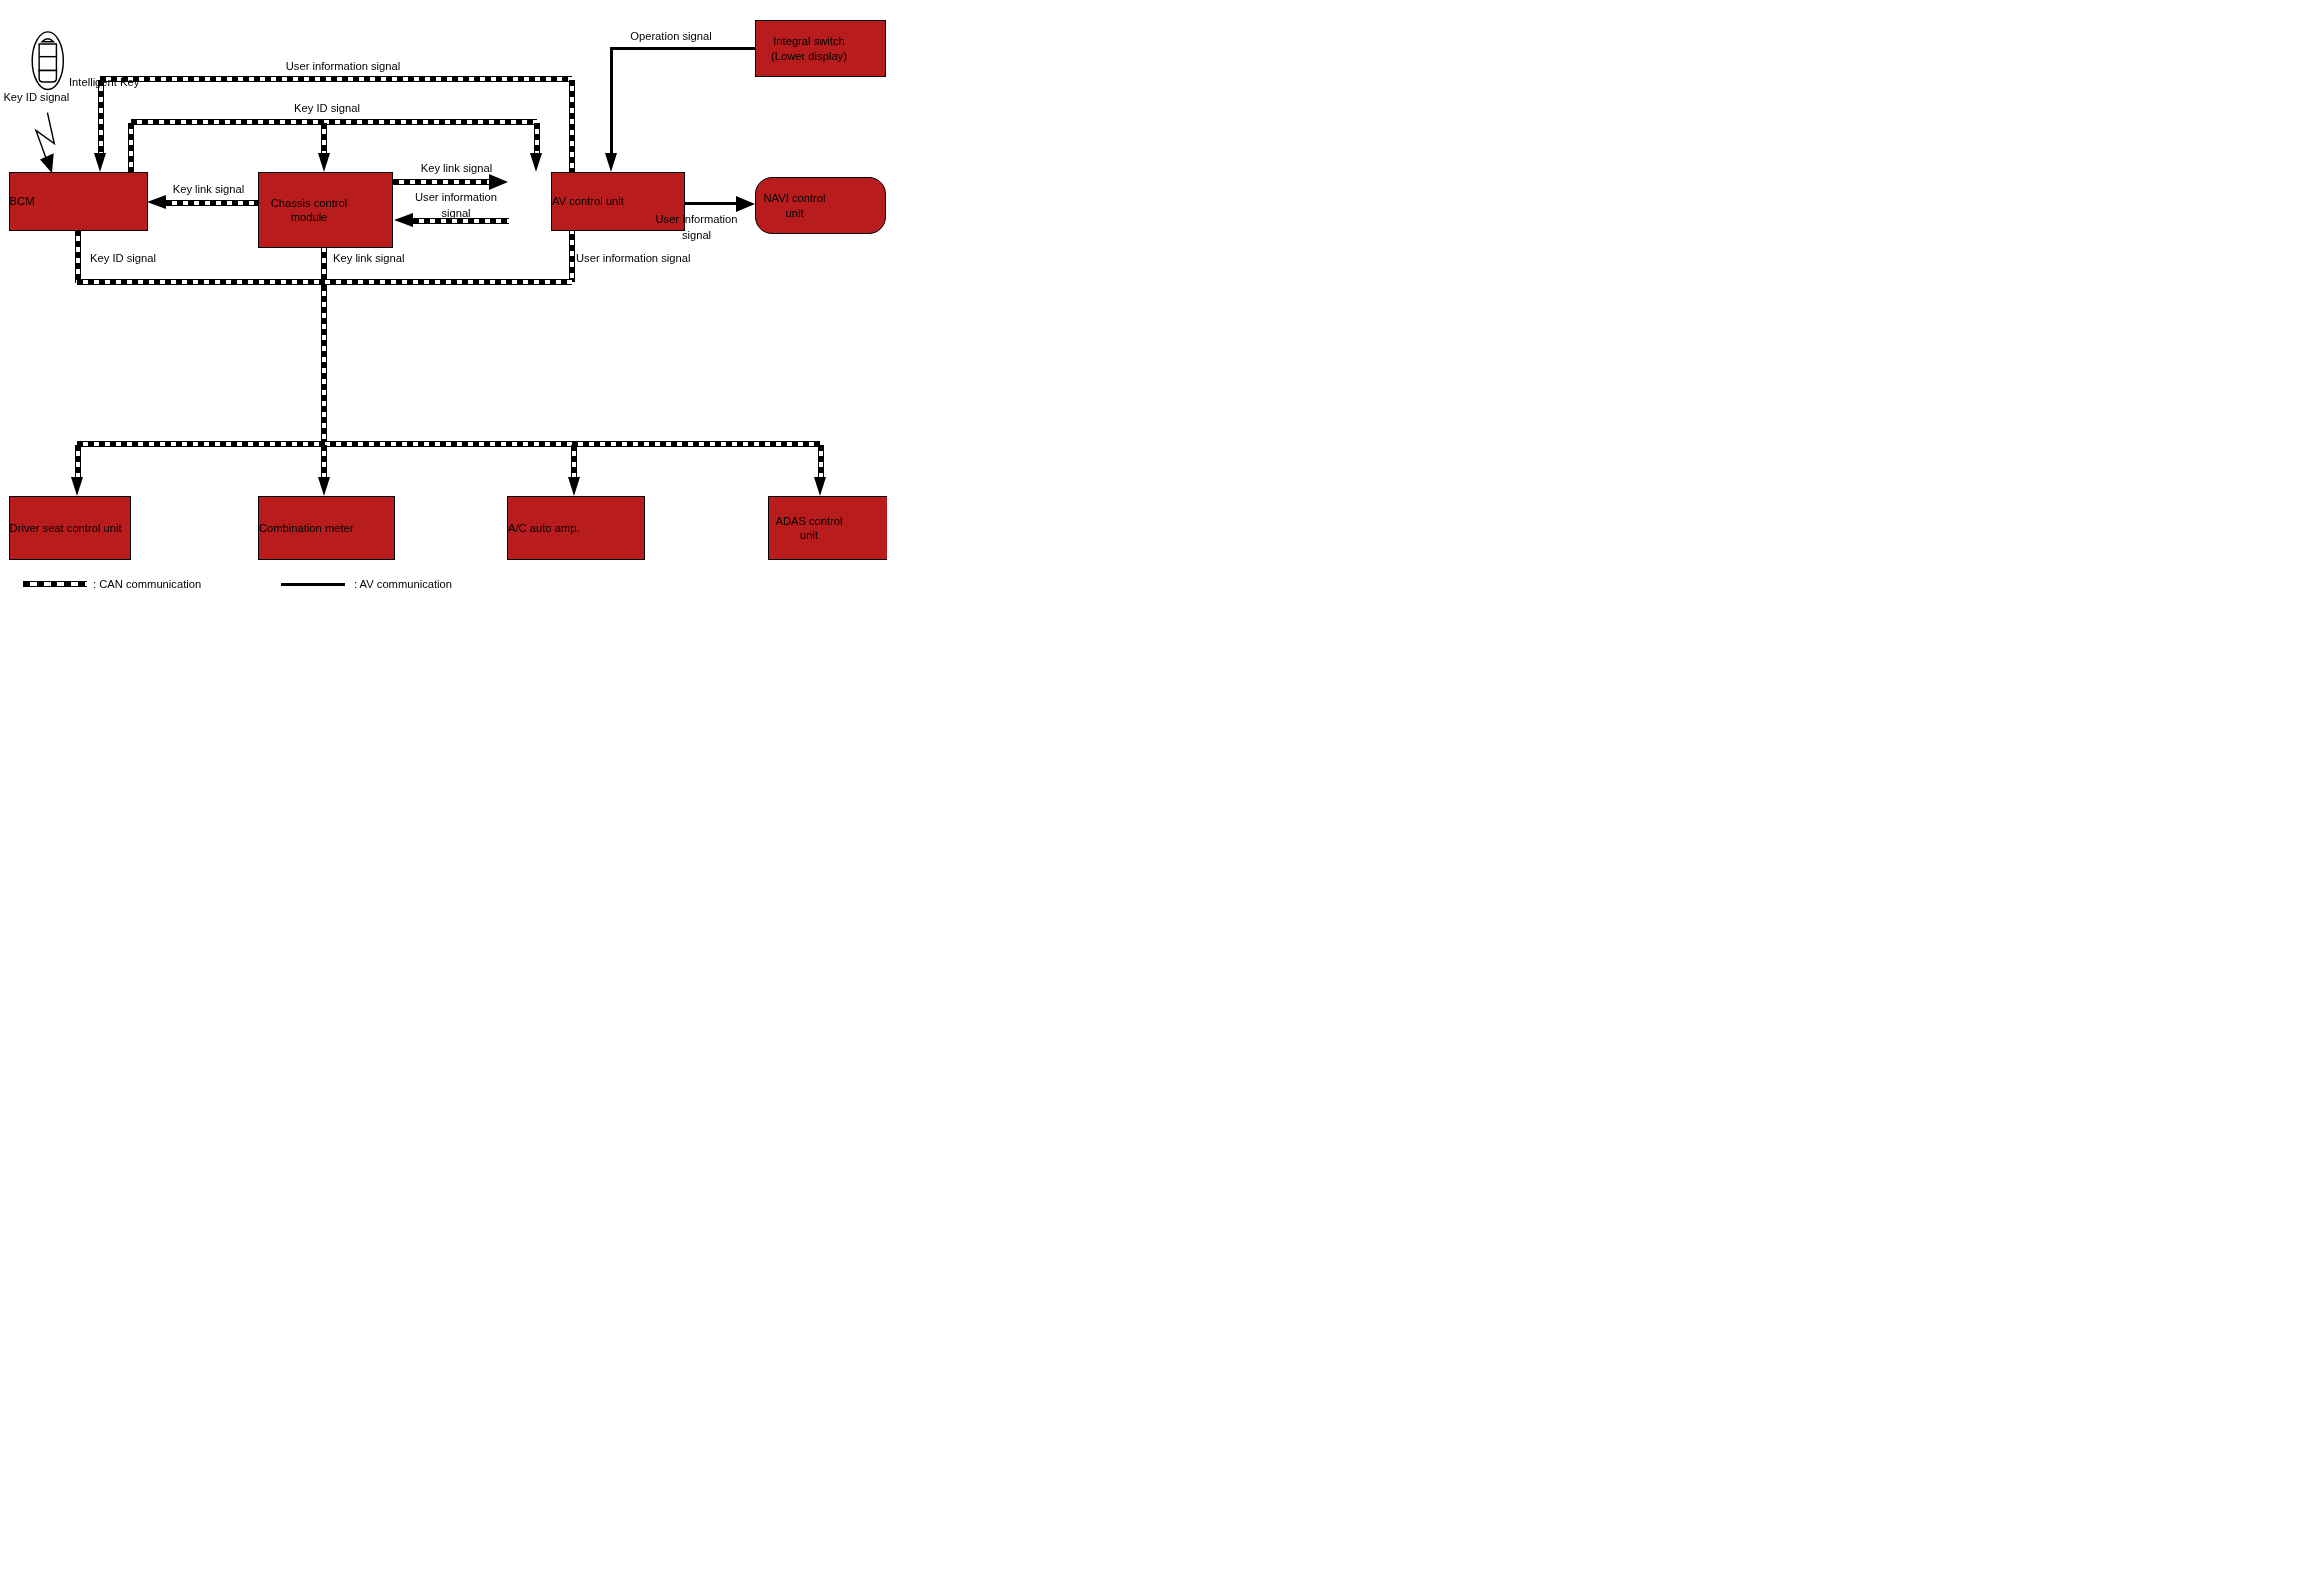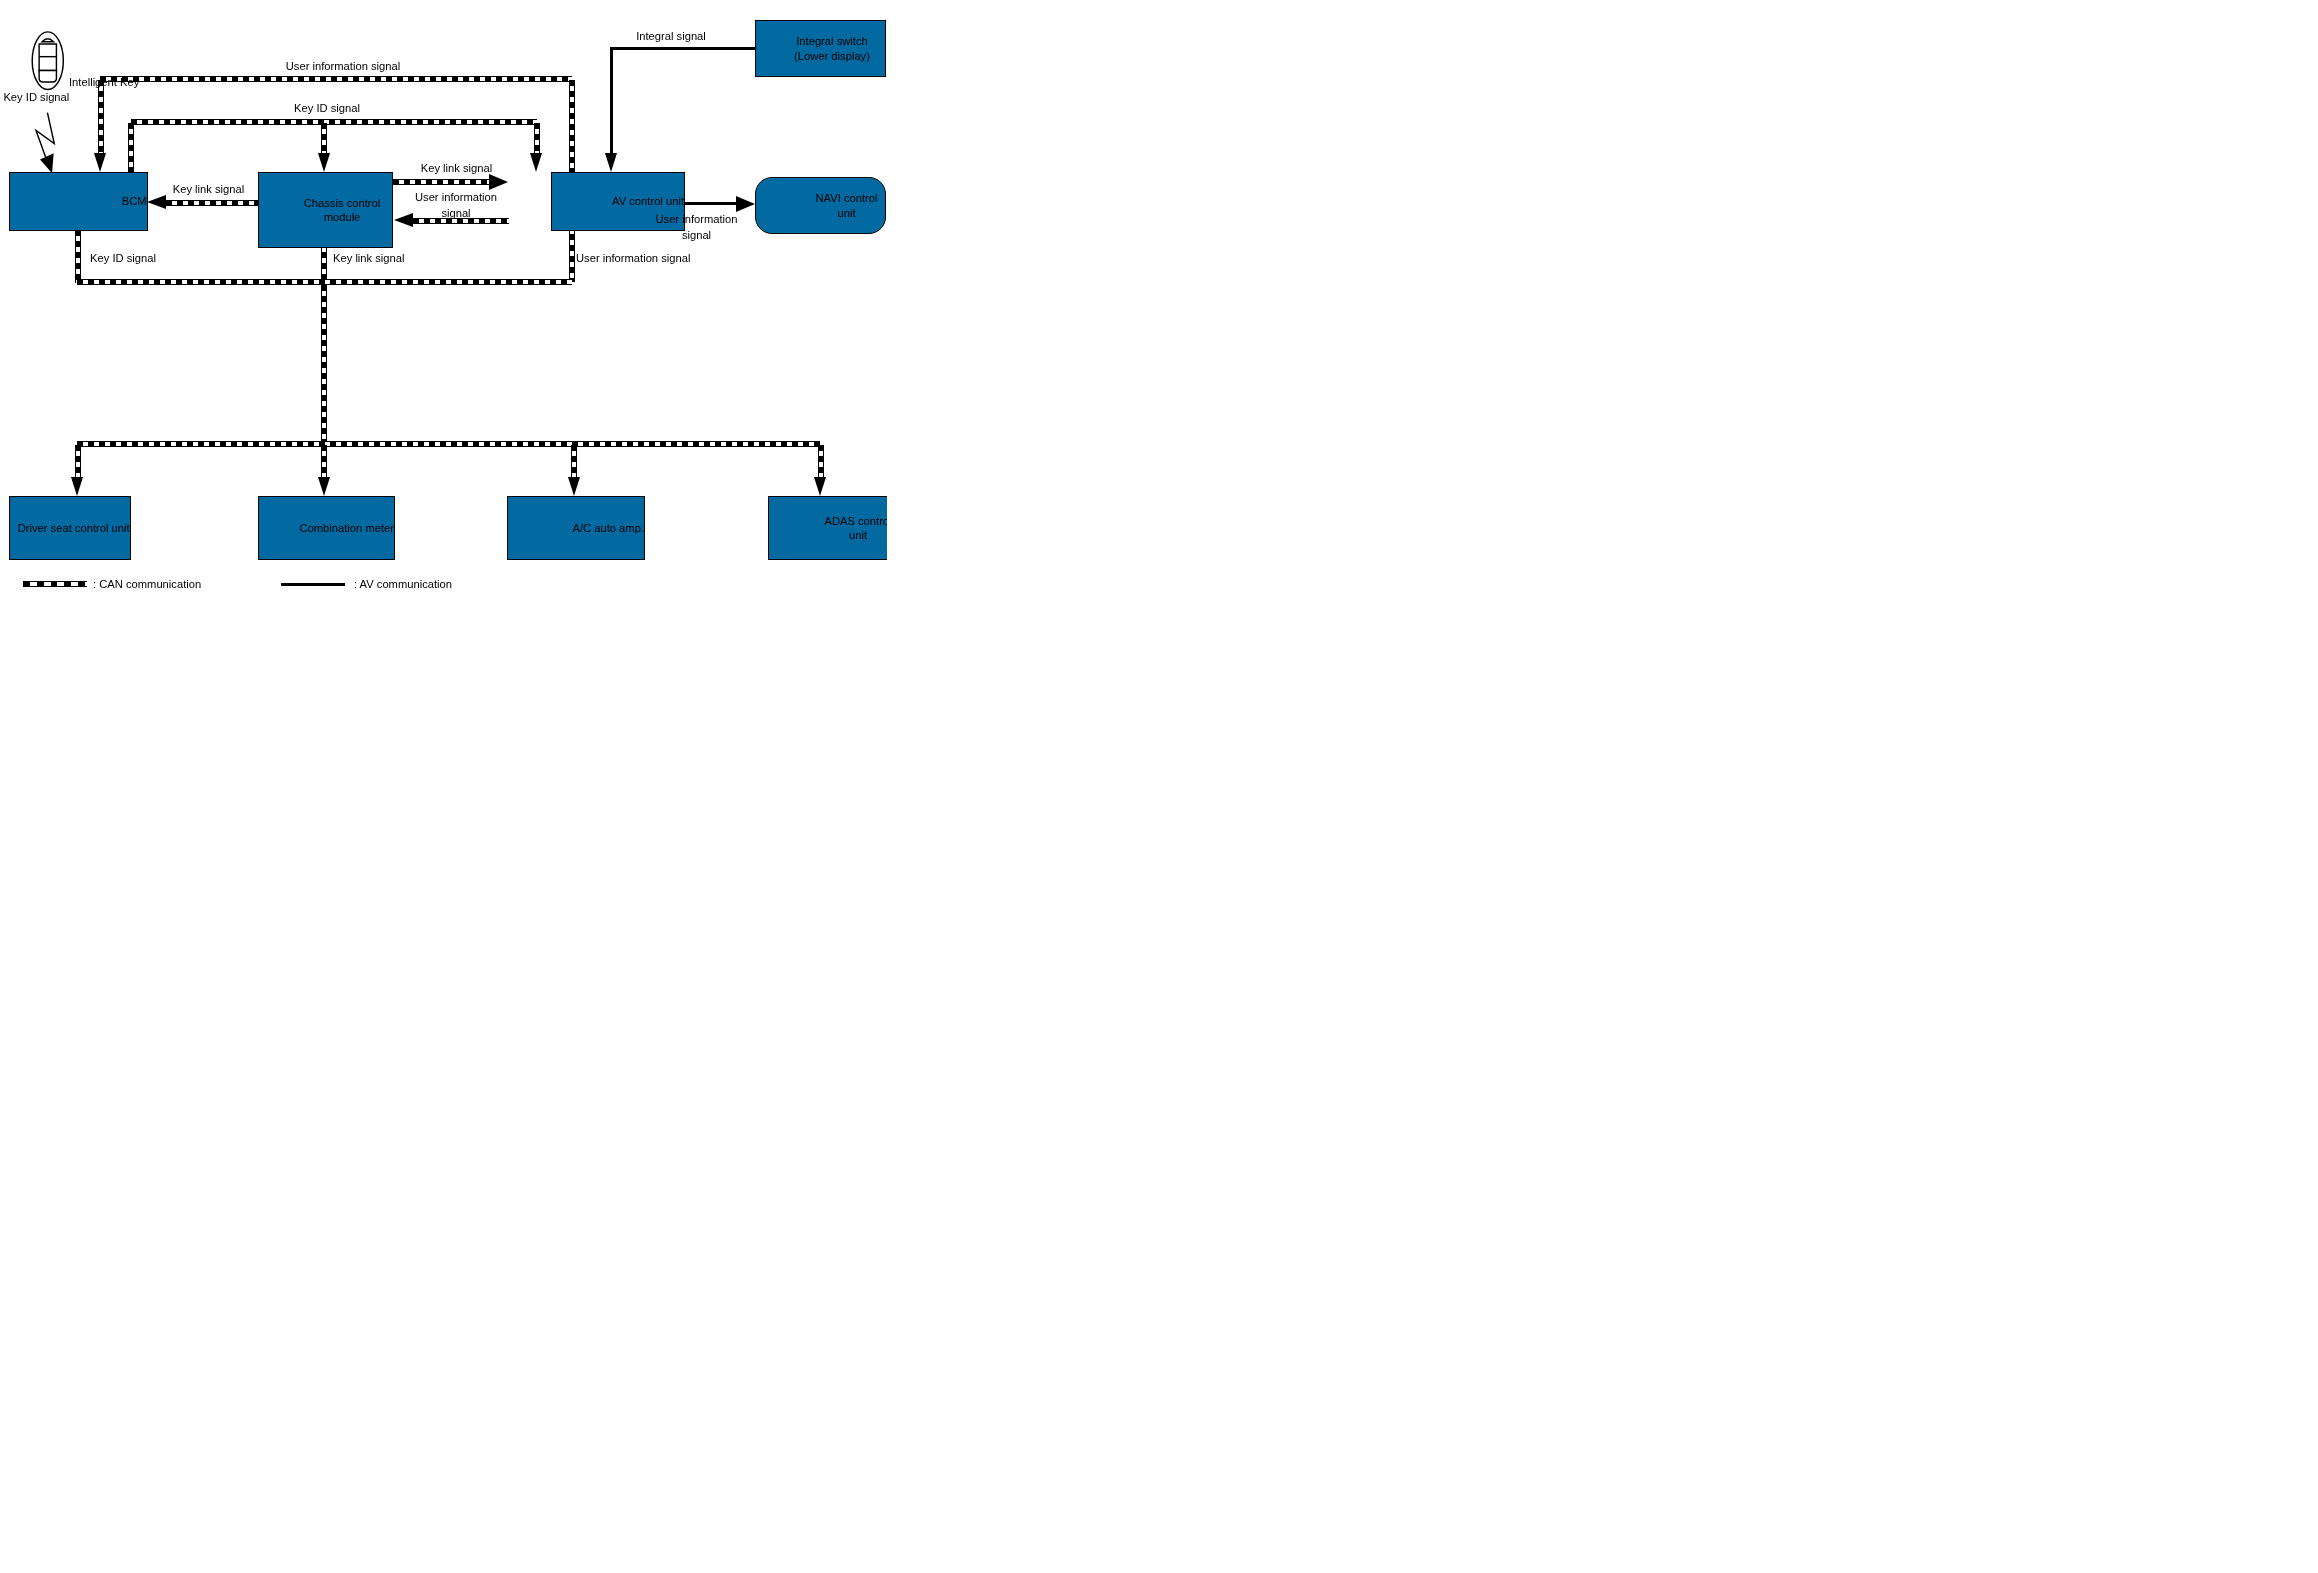--- a/index.html
+++ b/index.html
@@ -1,22 +1,22 @@
 <!DOCTYPE html>
 <html style="font-size:9.2px"><head>
 <meta charset="utf-8">
 <style>
   html,body{margin:0;padding:0;background:#fff;}
   #canvas{
     position:relative;width:887px;height:601px;background:#fff;
     font-family:"Liberation Sans", sans-serif;color:#000;overflow:hidden;
   }
   .box{
-    position:absolute;box-sizing:border-box;border:1.7px solid #000;background:#0369a1;
-    display:flex;align-items:center;justify-content:flex-end;text-align:center;
+    position:absolute;box-sizing:border-box;border:1.7px solid #000;background:#b91c1c;
+    display:flex;align-items:center;justify-content:flex-start;text-align:center;
     font-size:11.2px;line-height:14.3px;z-index:5;
   }
   .lbl{
     position:absolute;font-size:11.2px;line-height:15px;white-space:nowrap;z-index:6;
   }
   .lbl.wrap{white-space:normal;text-align:center;line-height:15.5px;}
   
   .hdash{
     position:absolute;height:6.3px;box-sizing:border-box;z-index:1;
     border-top:1.1px solid #000;border-bottom:1.1px solid #000;
@@ -59,21 +59,21 @@
   <svg width="80" height="98" style="left:11.5px;top:86px;" viewBox="20 150 140 170">
     <polyline points="82,196 94,250 62,227 84,288" fill="none" stroke="#000" stroke-width="2.5"></polyline>
     <polygon points="90,302 69,278 93,267" fill="#000"></polygon>
   </svg>
 
   <div class="lbl" style="left:69px;top:51px;margin-top:24px;">Intelligent Key</div>
   <div class="lbl" style="left:3.4px;top:90px;">Key ID signal</div>
 
   <div class="lbl" style="left:277px;top:59px;width:132px;text-align:center;">User information signal</div>
   <div class="lbl" style="left:261px;top:101px;width:132px;text-align:center;">Key ID signal</div>
-  <div class="lbl" style="left:608px;top:29px;width:126px;text-align:center;">Integral signal</div>
+  <div class="lbl" style="left:608px;top:29px;width:126px;text-align:center;">Operation signal</div>
 
   <div class="lbl" style="left:151px;top:182px;width:115px;text-align:center;">Key link signal</div>
   <div class="lbl" style="left:399px;top:161px;width:115px;text-align:center;">Key link signal</div>
   <div class="lbl wrap" style="left:407px;top:190px;width:98px;">User information signal</div>
   <div class="lbl wrap" style="left:647px;top:212px;width:99px;">User information signal</div>
 
   <div class="lbl" style="left:90px;top:251px;">Key ID signal</div>
   <div class="lbl" style="left:333px;top:251px;">Key link signal</div>
   <div class="lbl" style="left:576px;top:251px;">User information signal</div>
 

